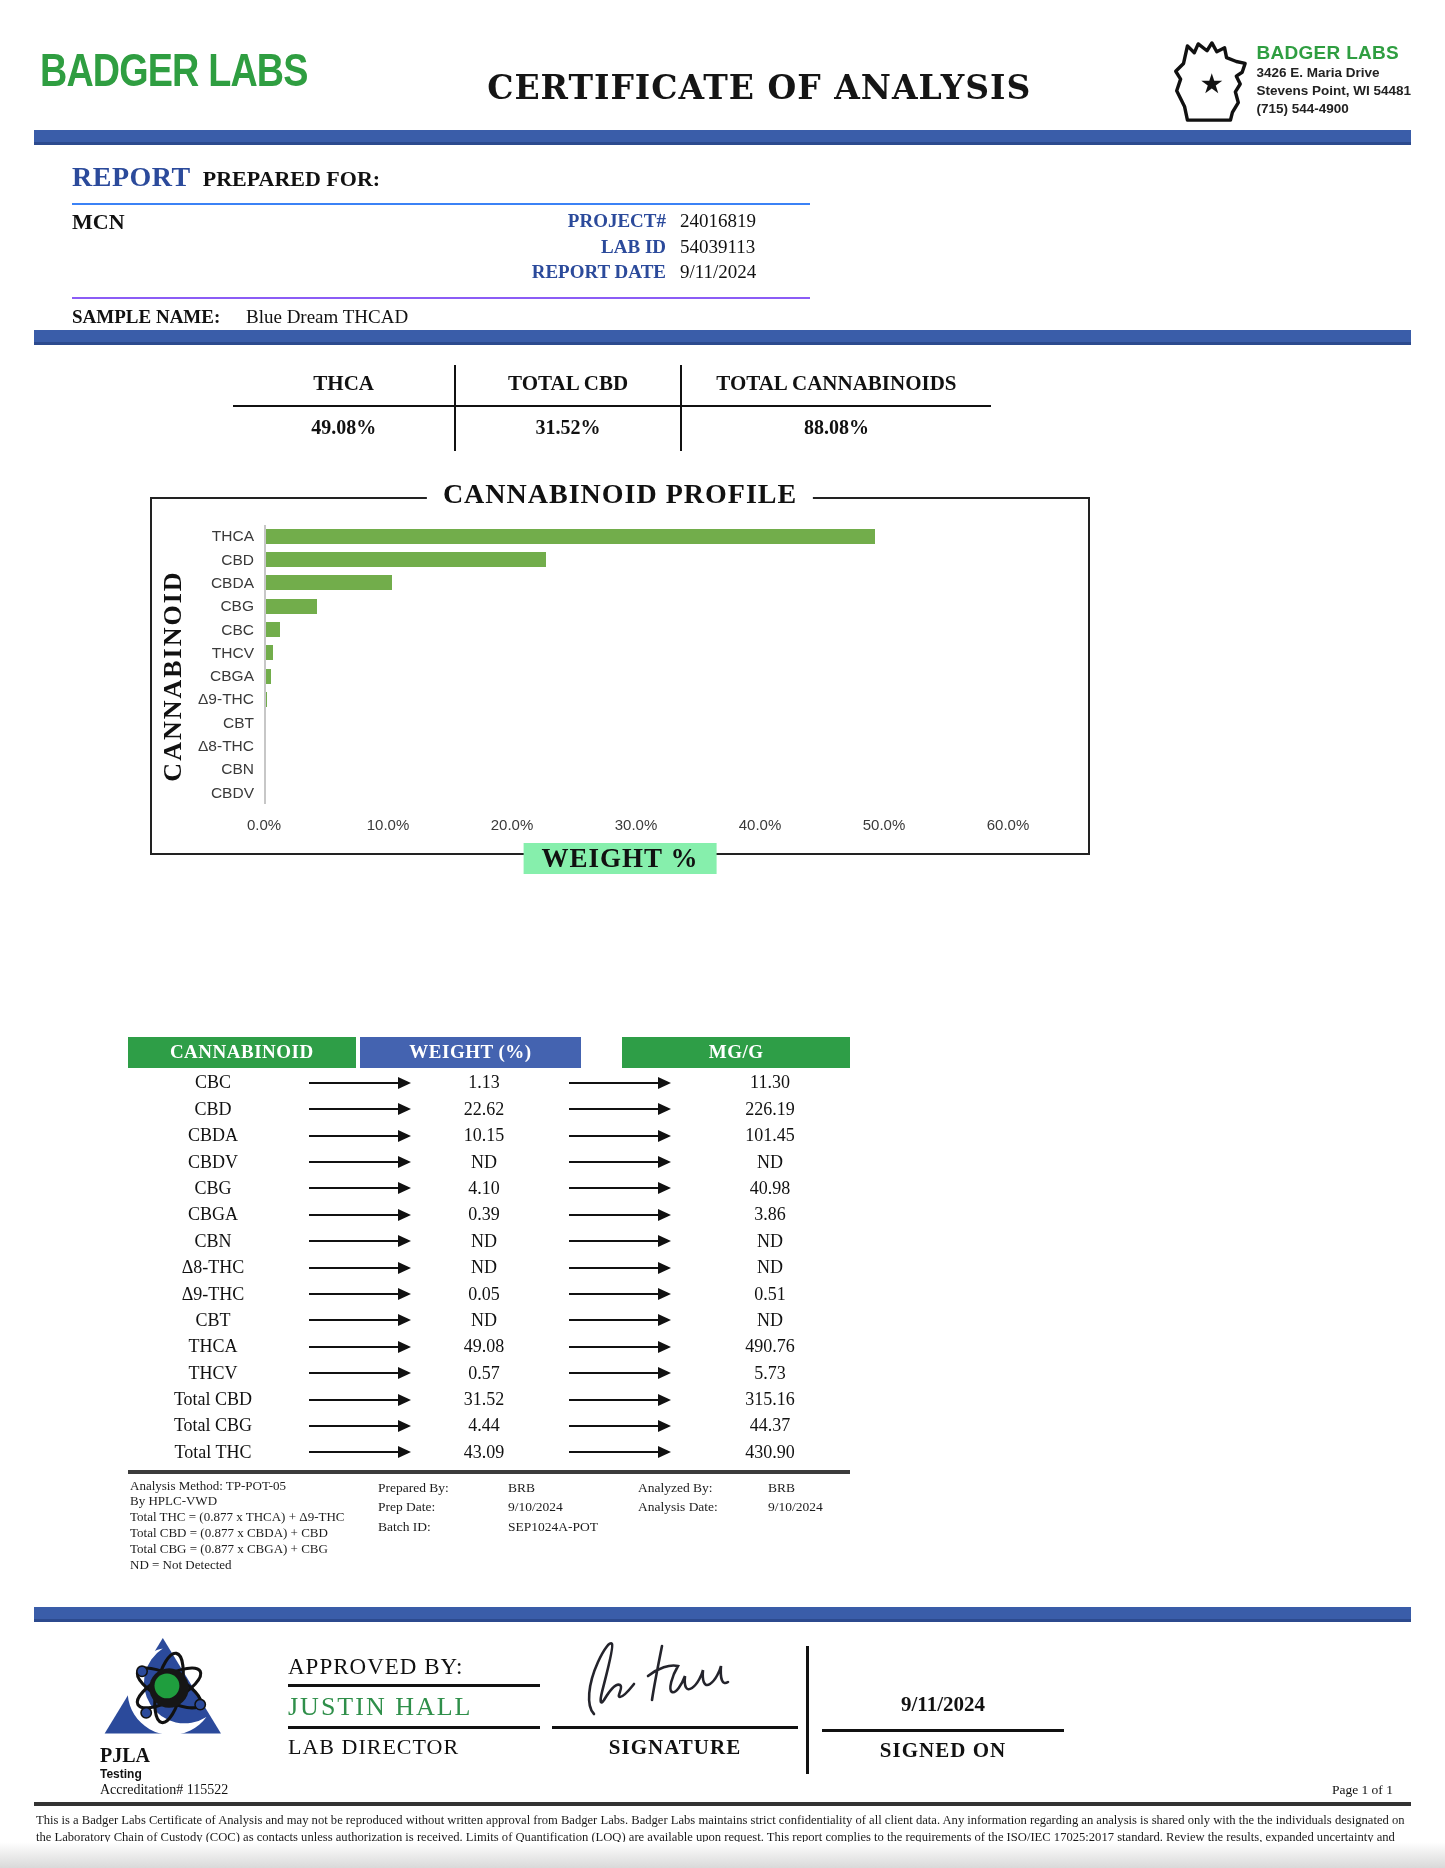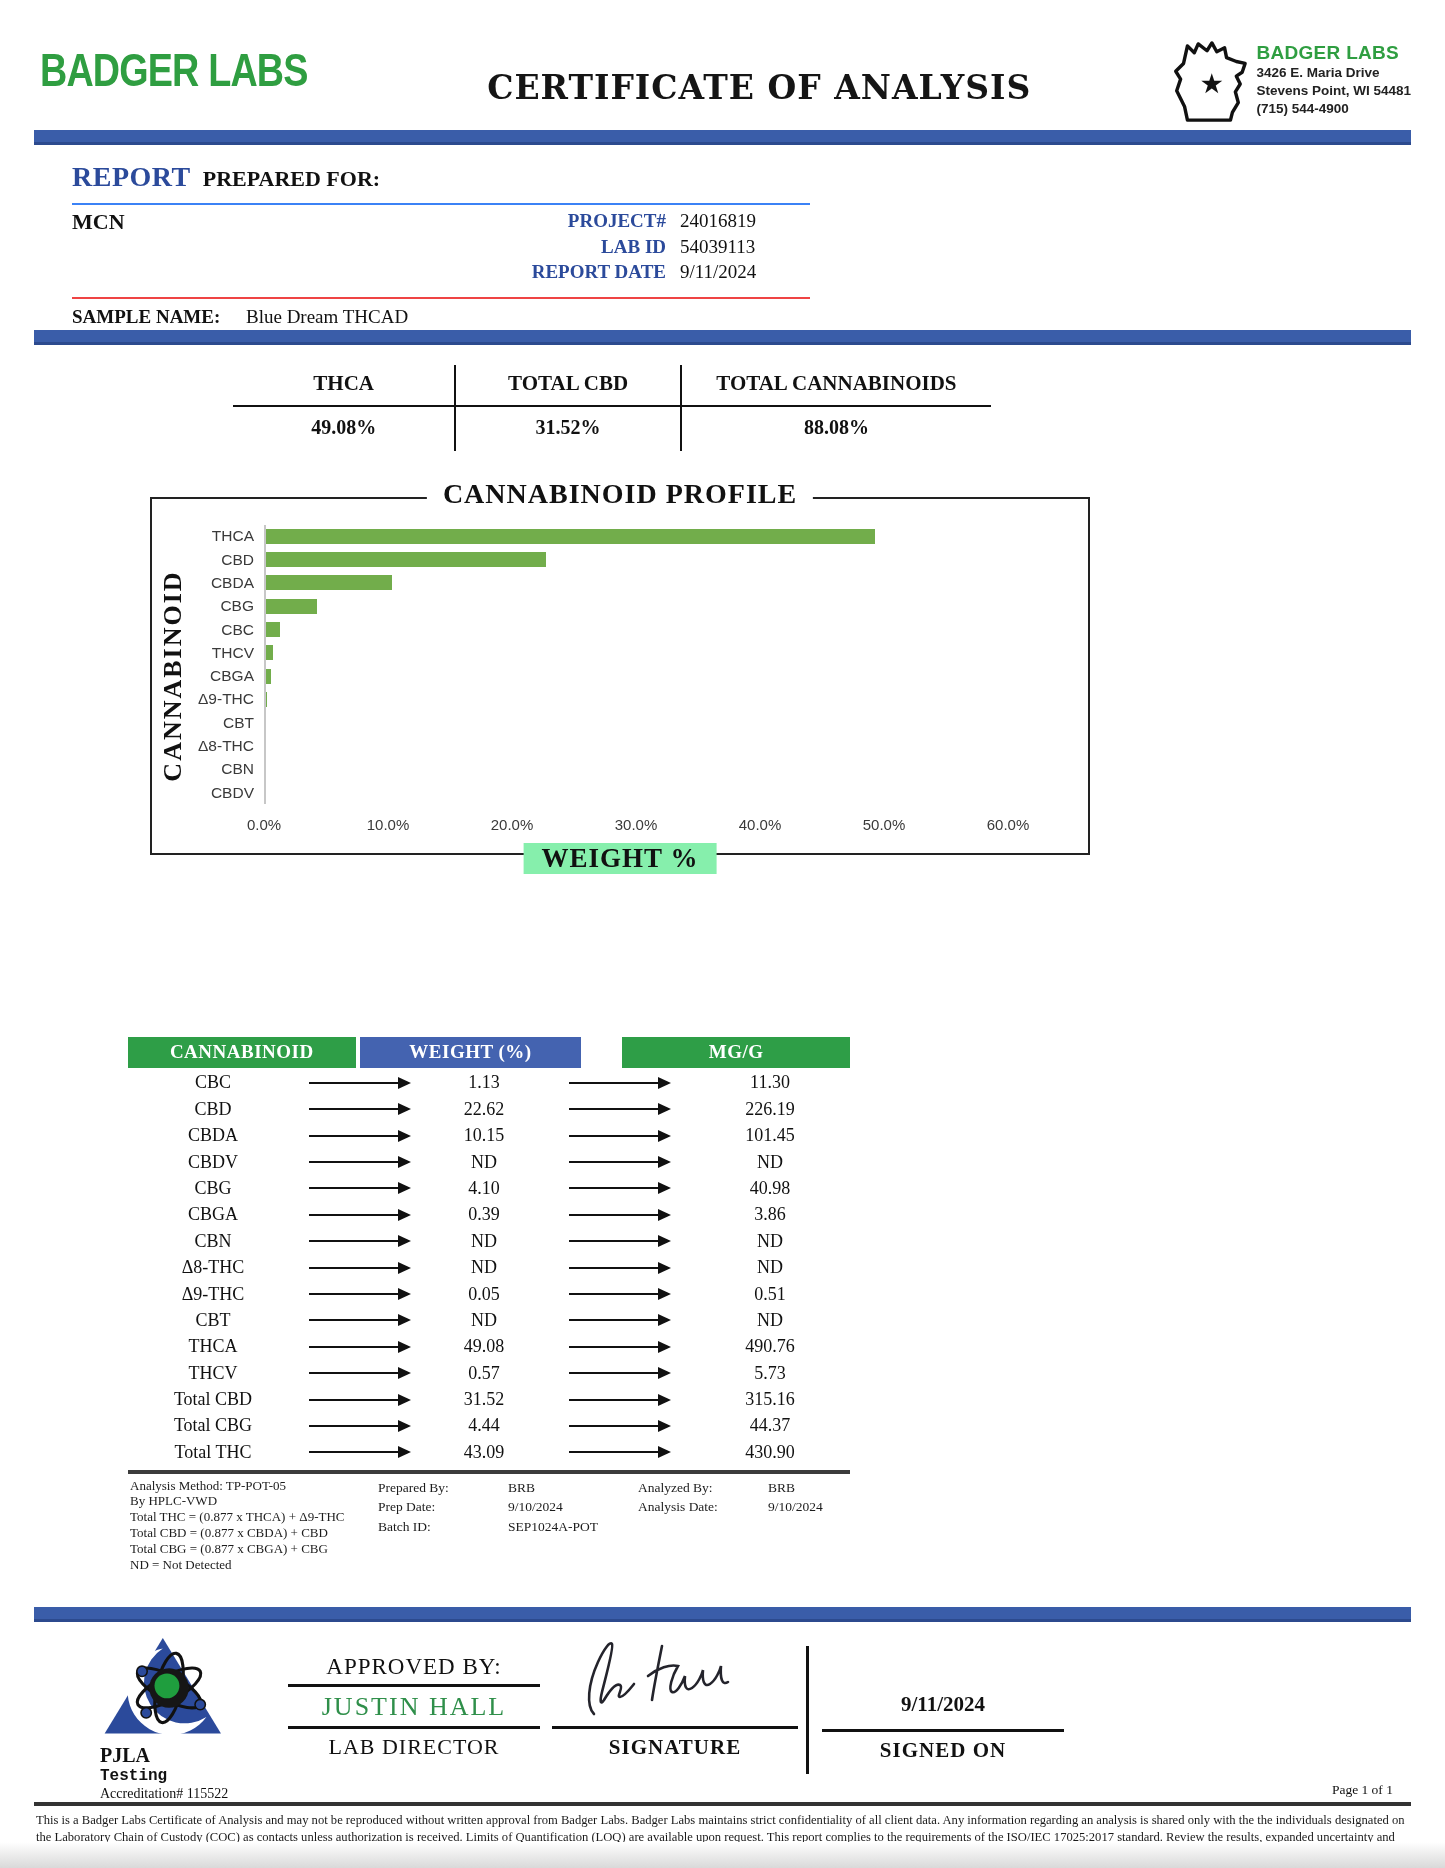--- a/index.html
+++ b/index.html
@@ -21,21 +21,21 @@
   .report-box{margin:16px 36px 0 72px;width:738px;}
   .report-heading{border-bottom:2px solid #3b82f6;padding-bottom:10px;white-space:nowrap;}
   .report-heading .accent{color:#2b4a9b;font-weight:bold;font-size:28px;letter-spacing:.5px;}
   .report-heading .rest{font-weight:bold;font-size:22px;margin-left:8px;}
   .report-mid{display:flex;justify-content:space-between;min-height:92px;}
   .client{font-weight:bold;font-size:22px;margin-top:4px;}
   .fields{margin-top:3px;}
   .frow{display:flex;line-height:1.35;}
   .flabel{width:190px;text-align:right;color:#2b4a9b;font-weight:bold;font-size:19px;}
   .fvalue{margin-left:14px;font-size:19px;width:130px;}
-  .sample-rows{border-top:2px solid #ef4444;padding-top:6px;}
+  .sample-rows{border-top:2px solid #8b5cf6;padding-top:6px;}
   .srow{line-height:1.3;}
   .slabel{display:inline-block;width:162px;font-weight:bold;font-size:19px;}
   .svalue{font-size:19px;margin-left:8px;}
   
   .summary{display:flex;margin:20px 0 0 233px;width:758px;}
   .sum-cell{text-align:center;}
   .sum-cell.c1{width:222px;border-right:2px solid #111;}
   .sum-cell.c2{width:224px;border-right:2px solid #111;}
   .sum-cell.c3{width:310px;}
   .sum-label{font-weight:bold;font-size:21px;border-bottom:2px solid #111;padding:6px 0 9px;}
@@ -78,23 +78,23 @@
   .notes-method{width:248px;line-height:1.22;}
   .nprep{width:260px;}
   .nanalysis{width:250px;}
   .nrow{display:flex;line-height:1.45;}
   .nlabel{width:108px;font-size:13.5px;}
   .nvalue{margin-left:22px;font-size:13.5px;}
   
   .approval{position:relative;height:168px;margin-top:10px;}
   .pjla{position:absolute;left:100px;top:4px;width:210px;}
   .pjla-name{font-weight:bold;font-size:20px;margin-top:-4px;}
-  .pjla-sub{font-weight:bold;font-size:16px;font-family:Liberation Mono, monospace;}
+  .pjla-sub{font-weight:bold;font-size:12px;font-family:Liberation Sans, sans-serif;}
   .pjla-acc{font-size:14px;margin-top:1px;}
-  .approved{position:absolute;left:288px;top:22px;width:252px;text-align:center;}
+  .approved{position:absolute;left:288px;top:22px;width:252px;}
   .approved-label{font-size:23px;letter-spacing:1px;border-bottom:3px solid #111;padding-bottom:4px;}
   .approver{color:#2f8f4a;font-size:26px;letter-spacing:2px;border-bottom:3px solid #111;padding:5px 0 4px;}
   .approver-title{font-size:22px;letter-spacing:1px;padding-top:5px;}
   .sigblock{position:absolute;left:552px;top:2px;width:246px;text-align:center;}
   .sigline{border-top:3px solid #111;margin-top:-4px;}
   .siglabel{font-weight:bold;font-size:21px;letter-spacing:1px;padding-top:6px;}
   .vdiv{position:absolute;left:806px;top:14px;width:3px;height:128px;background:#111;}
   .dateblock{position:absolute;left:822px;top:2px;width:242px;text-align:center;}
   .signdate{font-weight:bold;font-size:21px;margin-top:58px;padding-bottom:12px;}
   .dateline{border-top:3px solid #111;}

